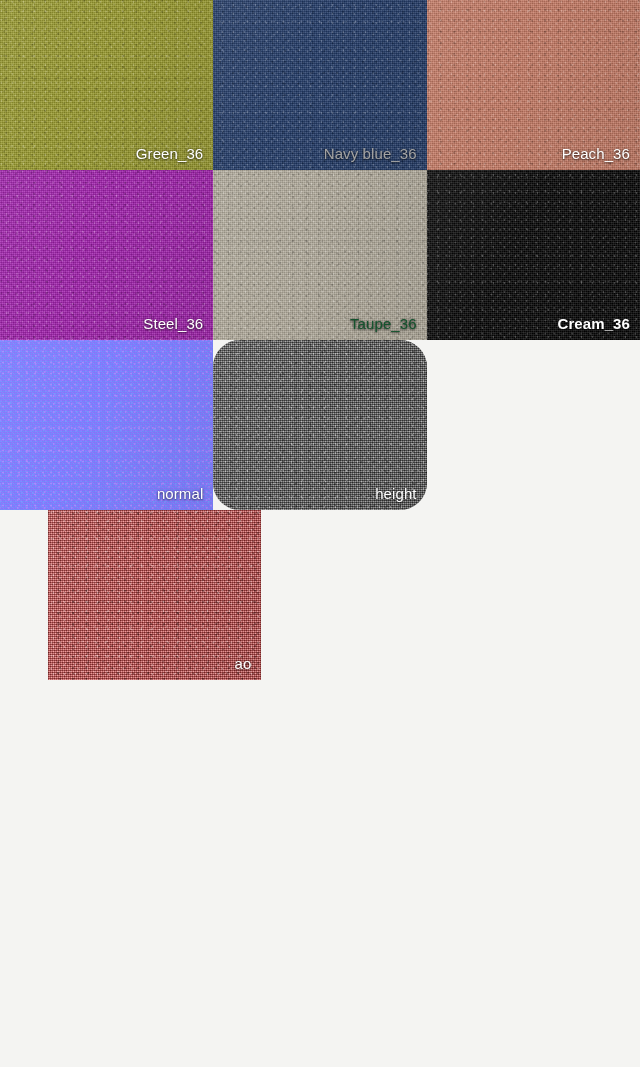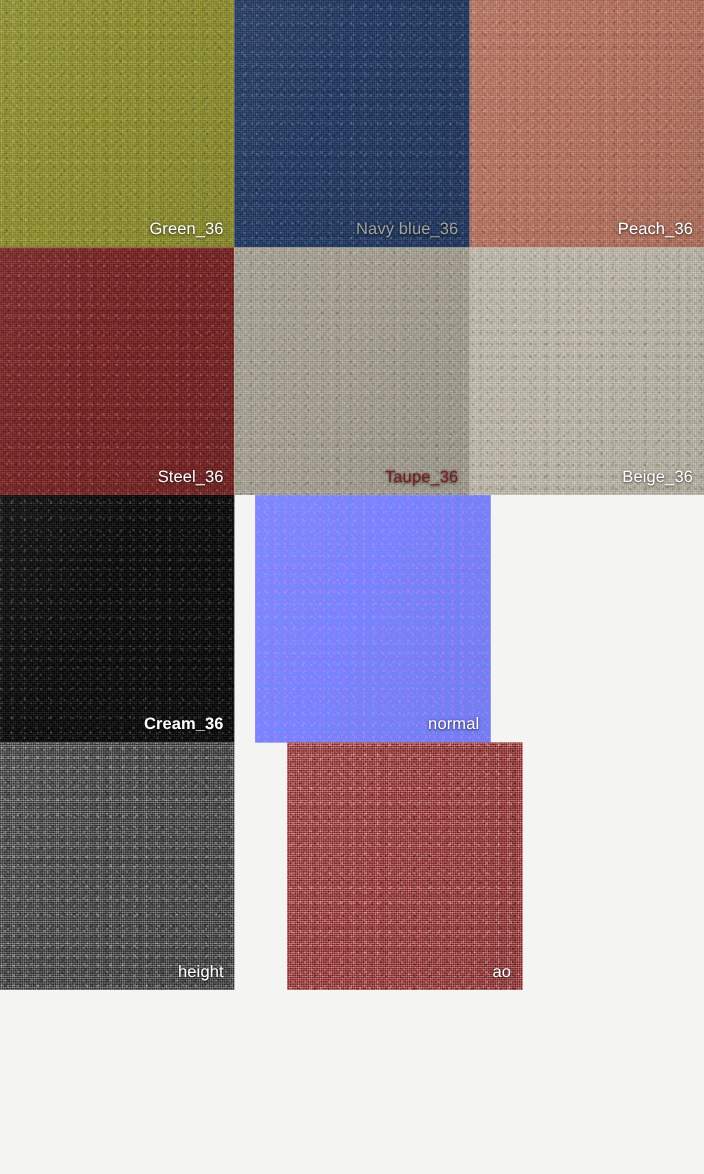--- a/index.html
+++ b/index.html
@@ -20,21 +20,21 @@
     height: 1067px;
     background: #f4f4f2;
     display: flex;
     flex-wrap: wrap;
     align-content: flex-start;
   }
 
   .tile {
     position: relative;
     width: 213.333px;
-    height: 225px;
+    height: 170px;
     box-sizing: border-box;
     overflow: hidden;
     background-color: #888;
   }
 
   
   .tile .grain {
     position: absolute;
     inset: -20%;
     pointer-events: none;
@@ -158,51 +158,45 @@
       <div class="speckle" style="background-position: 8px 3px, 1px 6px, 1px 4px, 6px 4px, 0px 10px, 4px 4px;"></div>
       <div class="sheen"></div>
       <span class="tile-label" style="color: #a3a3a3;">Navy blue_36</span>
     </div>
     <div class="tile" style="background-color: rgb(200, 122, 99); padding-left: 33px;">
       <div class="grain" style="background-position: 2px 1px, 1px 2px, 3px 3px, 6px 3px;"></div>
       <div class="speckle" style="background-position: 1px 0px, 8px 9px, 6px 6px, 9px 0px, 6px 0px, 6px 1px;"></div>
       <div class="sheen"></div>
       <span class="tile-label" style="color: rgb(255, 255, 255);">Peach_36</span>
     </div>
-    <div class="tile" style="background-color: #7f1d1d; padding-left: 20px;">
+    <div class="tile" style="background-color: #a21caf; padding-left: 20px;">
       <div class="grain" style="background-position: 5px 6px, 3px 1px, 4px 0px, 1px 4px;"></div>
       <div class="speckle" style="background-position: 5px 6px, 2px 1px, 2px 8px, 12px 8px, 0px 5px, 8px 8px;"></div>
       <div class="sheen"></div>
       <span class="tile-label" style="color: rgb(255, 255, 255);">Steel_36</span>
     </div>
     <div class="tile" style="background-color: rgb(181, 174, 158);">
       <div class="grain" style="background-position: 1px 4px, 0px 0px, 5px 3px, 3px 5px;"></div>
       <div class="speckle" style="background-position: 9px 3px, 9px 4px, 7px 10px, 0px 4px, 6px 10px, 0px 5px;"></div>
       <div class="sheen"></div>
-      <span class="tile-label" style="color: #7f1d1d;">Taupe_36</span>
-    </div>
-    <div class="tile" style="background-color: rgb(207, 201, 184);">
-      <div class="grain" style="background-position: 0px 0px, 4px 3px, 1px 3px, 0px 0px;"></div>
-      <div class="speckle" style="background-position: 6px 6px, 10px 10px, 8px 1px, 6px 8px, 6px 5px, 4px 9px;"></div>
-      <div class="sheen"></div>
-      <span class="tile-label" style="color: rgb(255, 255, 255);">Beige_36</span>
+      <span class="tile-label" style="color: #14532d;">Taupe_36</span>
     </div>
     <div class="tile" style="background-color: #000000; font-weight: bold;">
       <div class="grain" style="background-position: 3px 5px, 1px 2px, 2px 0px, 2px 1px;"></div>
       <div class="speckle" style="background-position: 10px 3px, 4px 2px, 4px 3px, 9px 4px, 0px 10px, 6px 6px;"></div>
       <div class="sheen"></div>
       <span class="tile-label" style="color: rgb(255, 255, 255);">Cream_36</span>
     </div>
-    <div class="tile map normalmap" style="background-color: rgb(122, 122, 255); margin-left: 19px;">
+    <div class="tile map normalmap" style="background-color: rgb(122, 122, 255);">
       <div class="grain" style="background-position: 2px 1px, 0px 0px, 4px 0px, 6px 3px;"></div>
       <div class="speckle" style="background-position: 7px 6px, 5px 8px, 5px 7px, 0px 8px, 0px 5px, 0px 0px;"></div>
       <div class="sheen"></div>
       <span class="tile-label" style="color: rgb(255, 255, 255);">normal</span>
     </div>
-    <div class="tile map" style="background-color: rgb(84, 84, 84);">
+    <div class="tile map" style="background-color: rgb(84, 84, 84); border-radius: 27px;">
       <div class="grain" style="background-position: 5px 6px, 2px 4px, 5px 3px, 1px 4px;"></div>
       <div class="speckle" style="background-position: 0px 3px, 12px 0px, 1px 9px, 3px 4px, 6px 10px, 2px 7px;"></div>
       <div class="sheen"></div>
       <span class="tile-label" style="color: rgb(255, 255, 255);">height</span>
     </div>
     <div class="tile map" style="background-color: #ef4444; margin-left: 48px;">
       <div class="grain" style="background-position: 1px 4px, 4px 3px, 0px 0px, 3px 5px;"></div>
       <div class="speckle" style="background-position: 4px 0px, 6px 3px, 6px 11px, 6px 0px, 0px 0px, 4px 4px;"></div>
       <div class="sheen"></div>
       <span class="tile-label" style="color: rgb(255, 255, 255);">ao</span>

